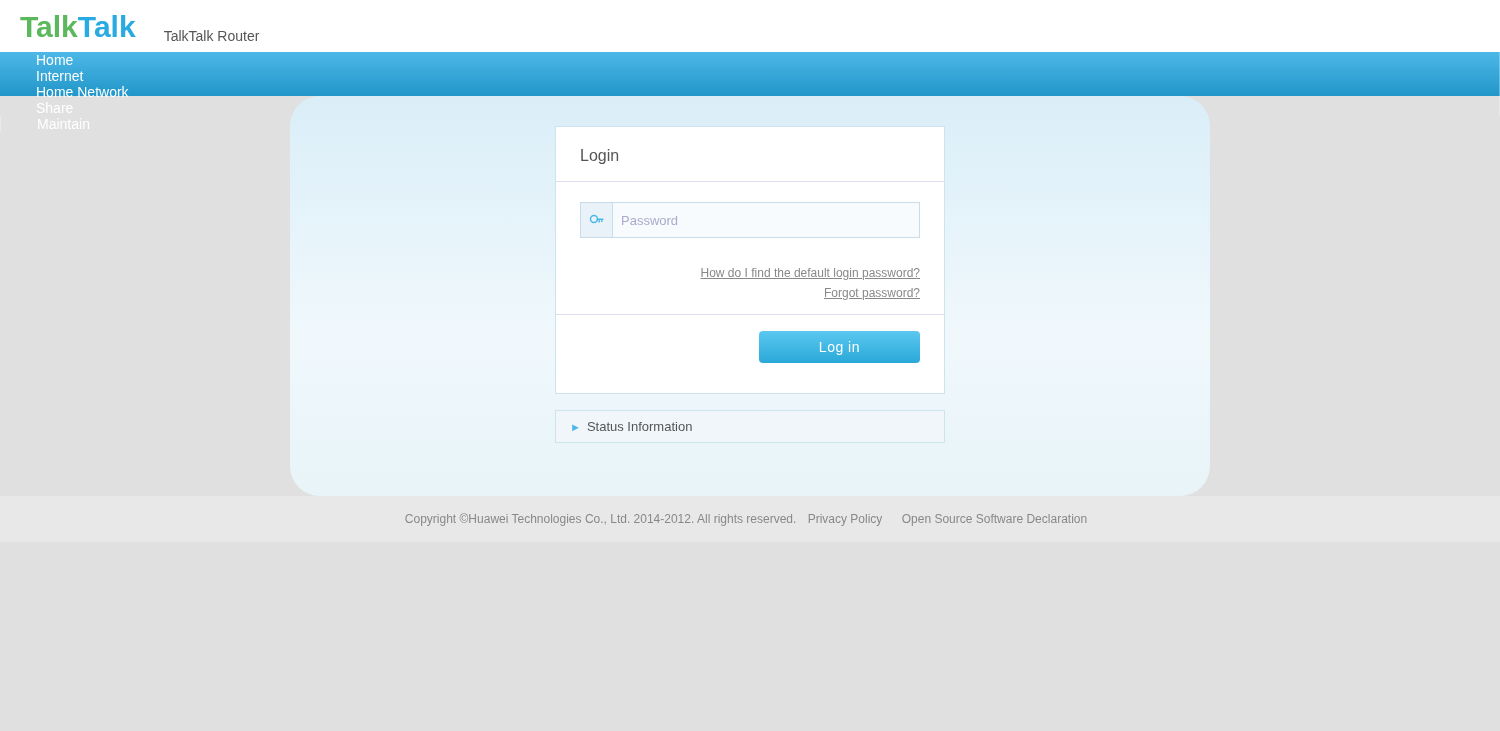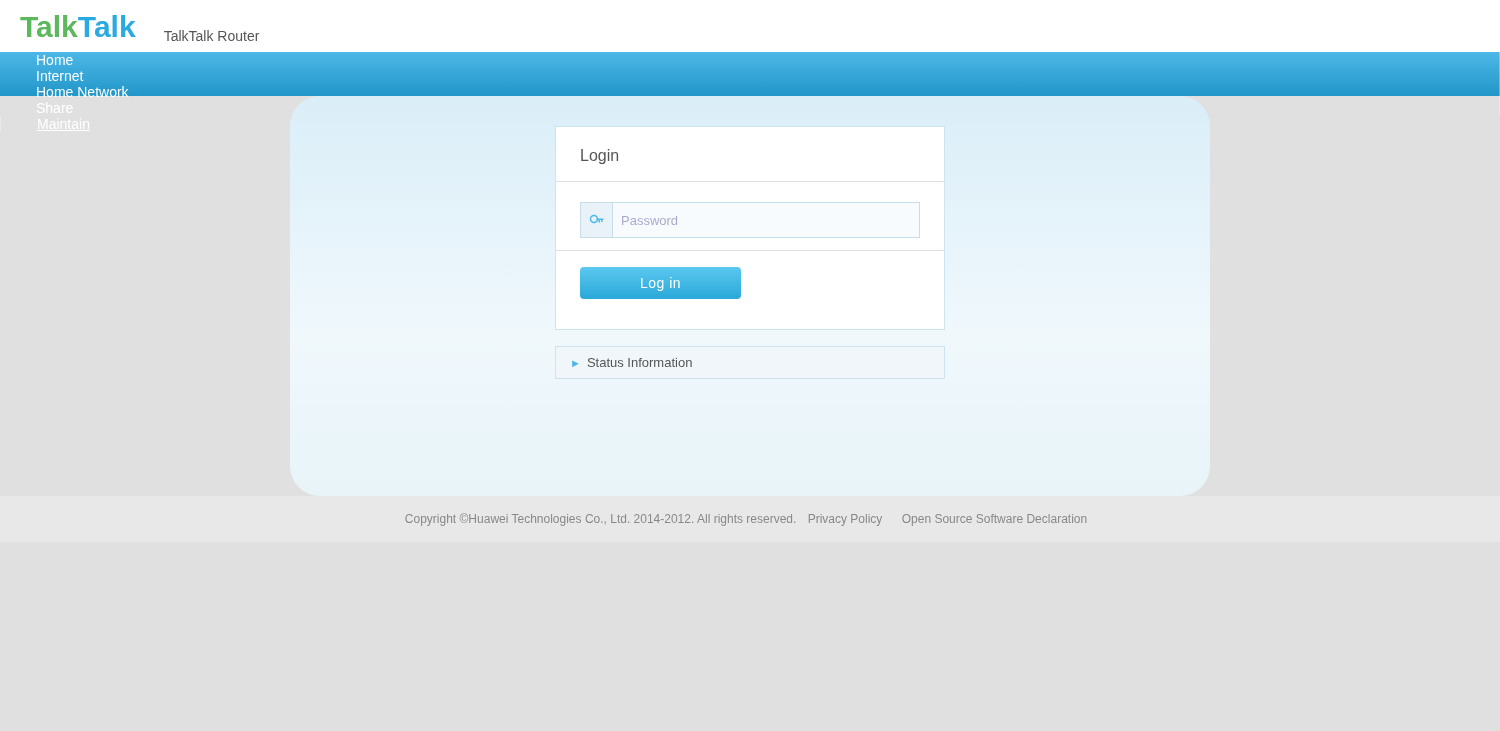--- a/index.html
+++ b/index.html
@@ -63,21 +63,20 @@
     }
     .nav-item-maintain {
       color: #fff;
       font-size: 14px;
       padding: 0 36px;
       display: flex;
       align-items: center;
       cursor: pointer;
       border-left: 1px solid rgba(255,255,255,0.3);
       white-space: nowrap;
-      text-decoration: underline;
     }
 
     
     .main-content {
       background: linear-gradient(to bottom, #daeef8 0%, #f0f8fc 60%, #e8f4f8 100%);
       margin: 0 auto;
       width: 920px;
       min-height: 400px;
       padding: 30px 20px 40px;
       border-radius: 30px;
@@ -142,21 +141,21 @@
       text-decoration: underline;
       cursor: pointer;
       display: block;
       margin-bottom: 6px;
     }
 
     .login-button-row {
       padding: 16px 24px 0;
       border-top: 1px solid #dde;
       display: flex;
-      justify-content: flex-start;
+      justify-content: flex-end;
     }
     .login-button {
       background: linear-gradient(to bottom, #5bc8f0, #29a8d8);
       color: #fff;
       border: none;
       border-radius: 4px;
       padding: 8px 60px;
       font-size: 14px;
       cursor: pointer;
       letter-spacing: 0.5px;
@@ -248,20 +247,24 @@
               <circle cx="5" cy="7" r="3.5" fill="none" stroke="#4db8e8" stroke-width="1.5"></circle>
               <rect x="7.5" y="6.5" width="7" height="1.5" rx="0.5" fill="#4db8e8"></rect>
               <rect x="12" y="8" width="1.5" height="2" rx="0.5" fill="#4db8e8"></rect>
               <rect x="9.5" y="8" width="1.5" height="2.5" rx="0.5" fill="#4db8e8"></rect>
             </svg>
           </div>
           <input class="form-input" type="password" placeholder="Password" style="">
         </div>
       </div>
 
+      <div class="login-links">
+        <a class="login-link">How do I find the default login password?</a>
+        <a class="login-link">Forgot password?</a>
+      </div>
 
       <div class="login-button-row">
         <button class="login-button">Log in</button>
       </div>
     </div>
 
     <div class="status-bar">
       <span class="status-arrow">►</span>
       <span class="status-text">Status Information</span>
     </div>

